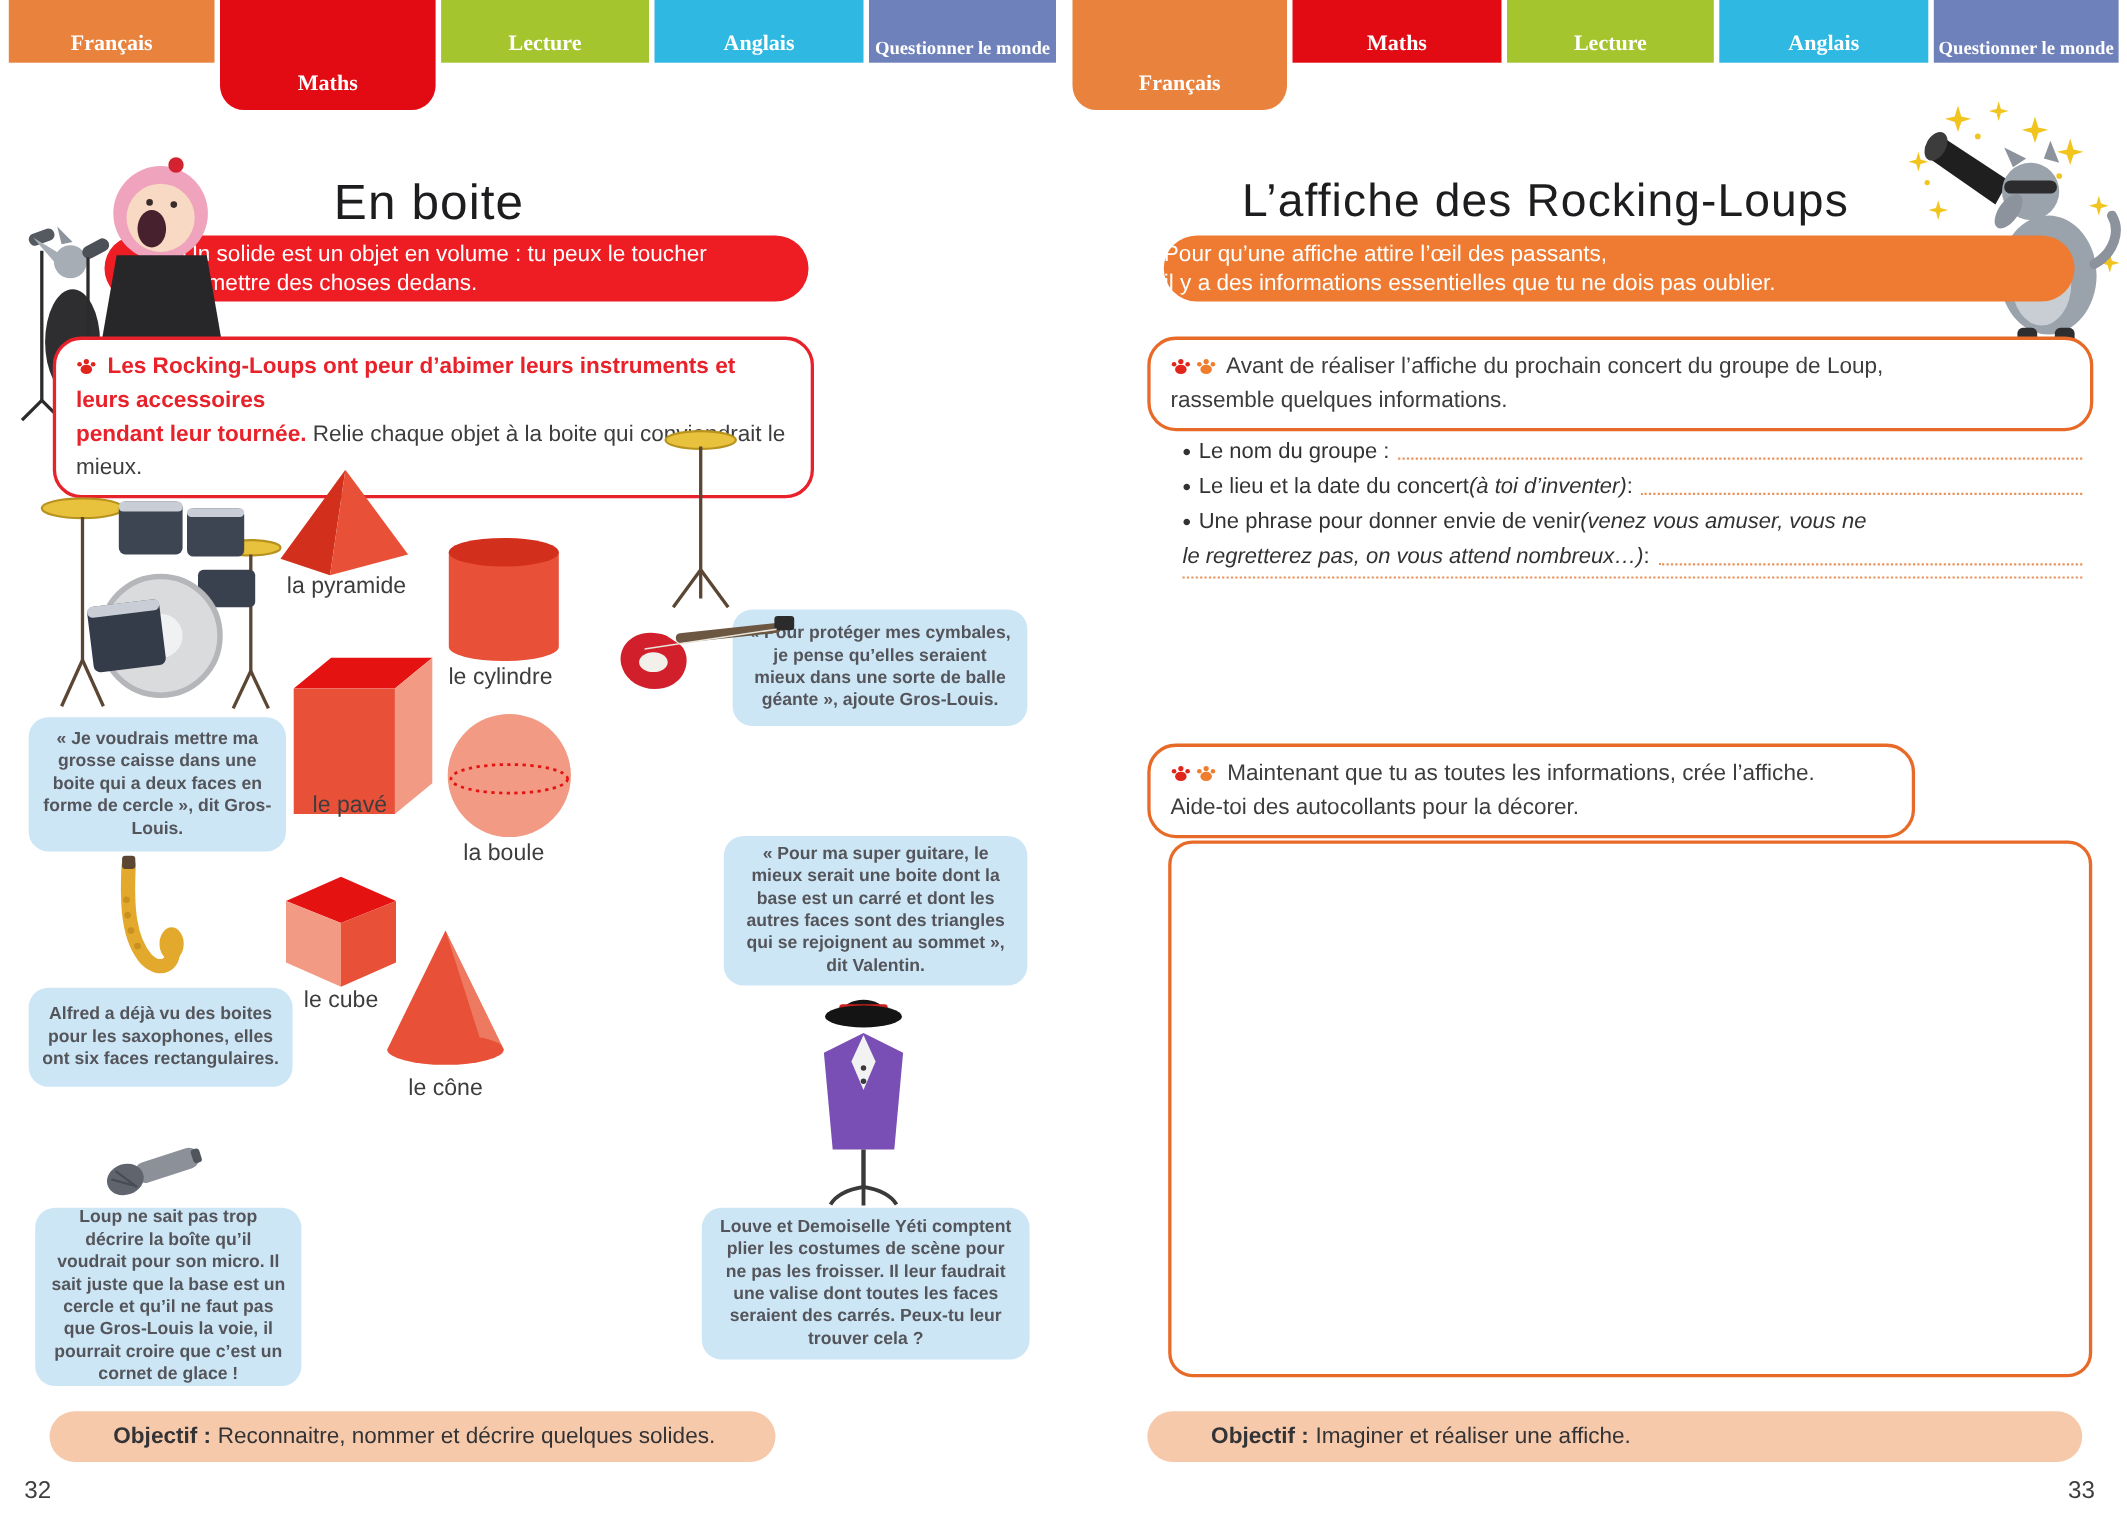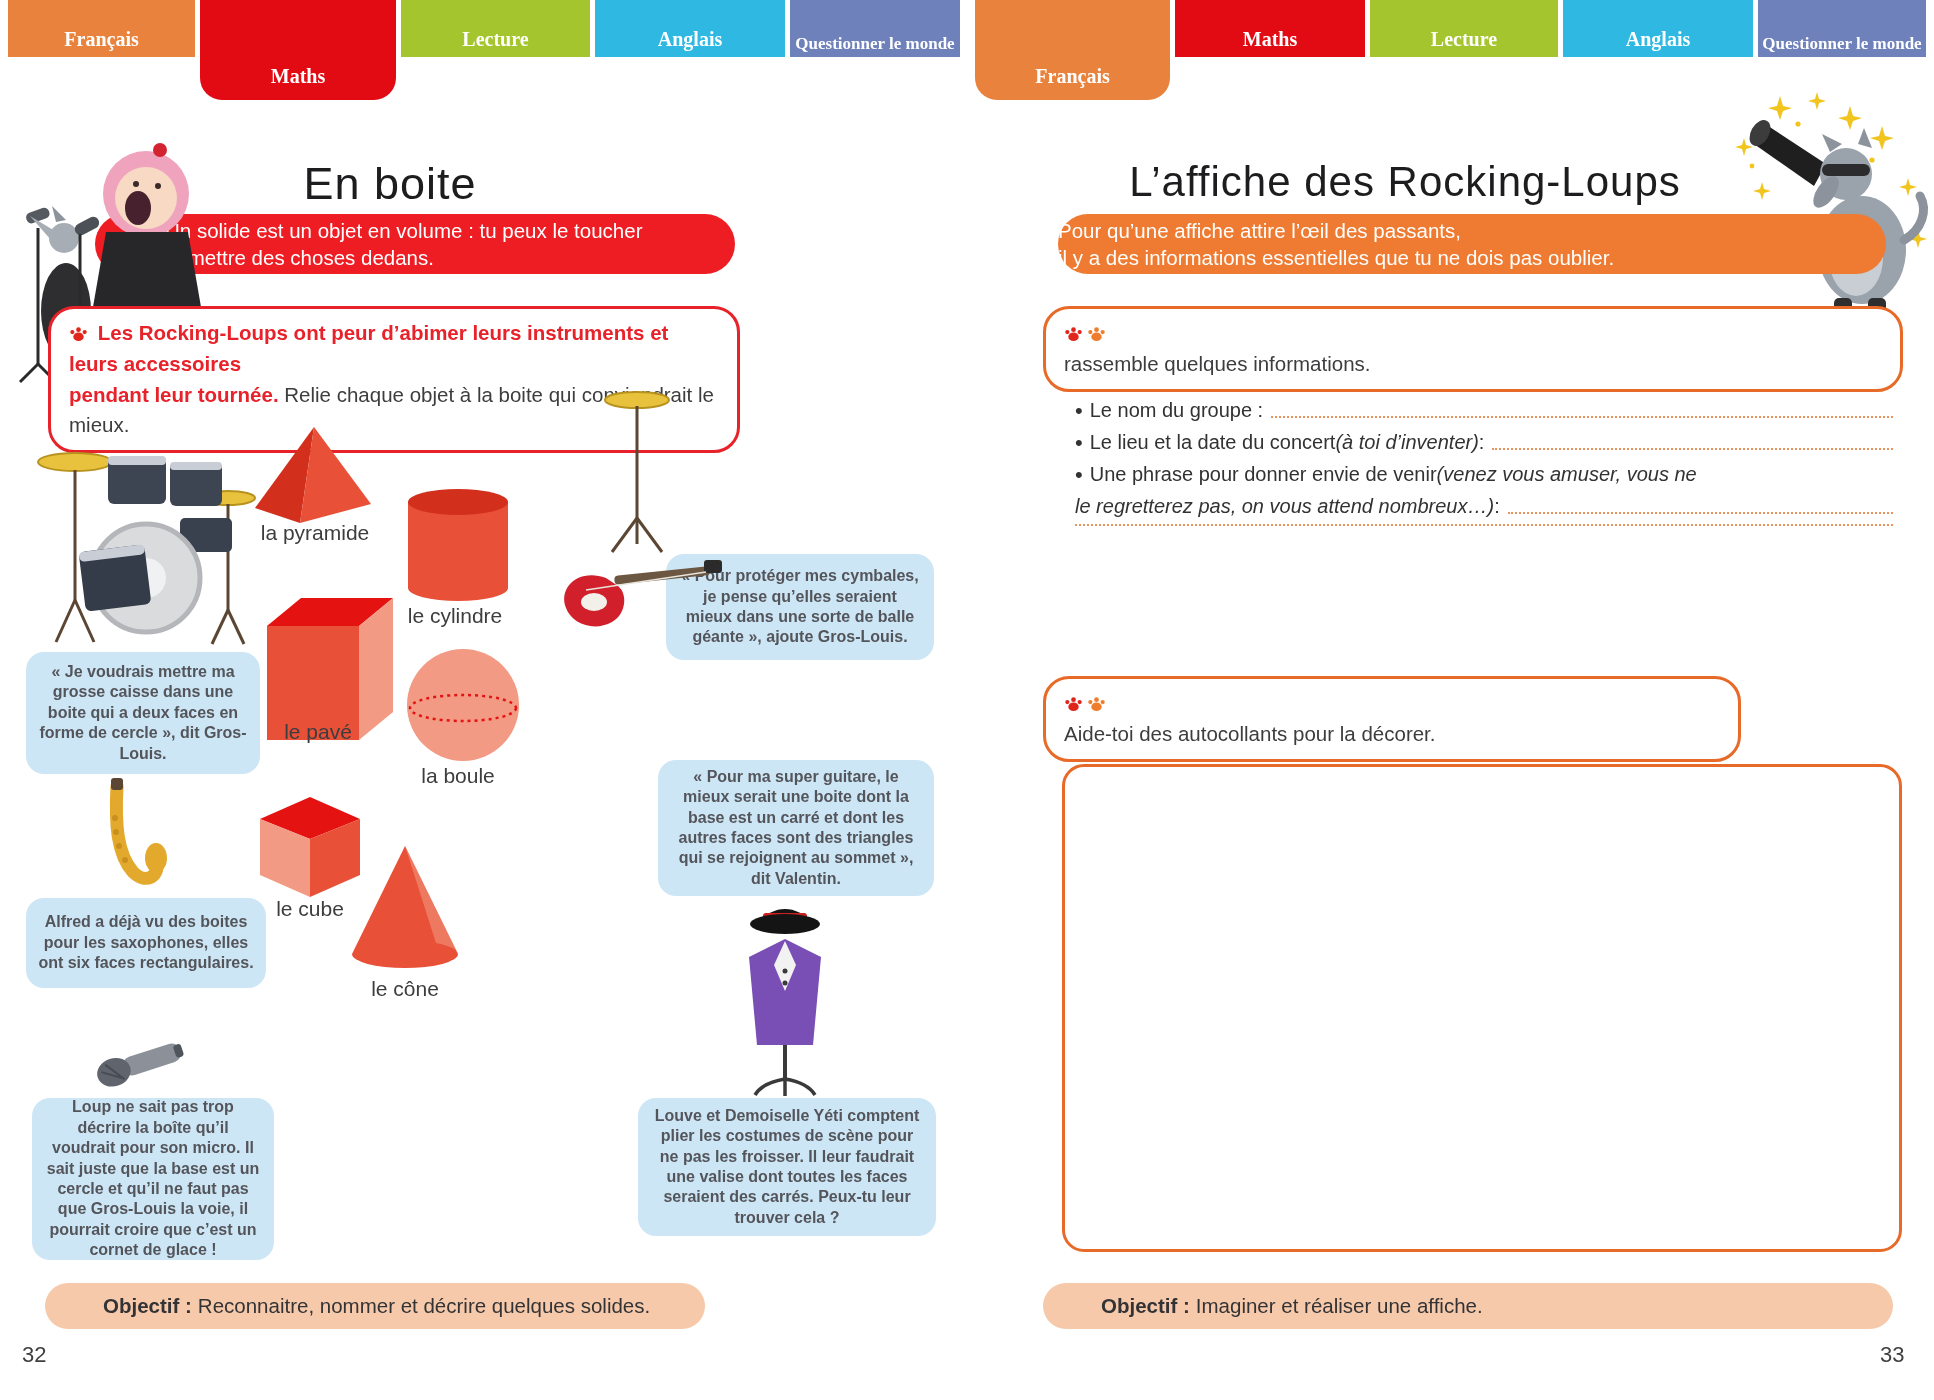--- a/index.html
+++ b/index.html
@@ -311,20 +311,21 @@
               <ellipse cx="10" cy="13.5" rx="5.5" ry="4.5"></ellipse>
               <circle cx="3.5" cy="8.5" r="2.2"></circle>
               <circle cx="10" cy="6" r="2.5"></circle>
               <circle cx="16.5" cy="8.5" r="2.2"></circle>
             </svg></span><span class="paw p-orange"><svg viewBox="0 0 20 20" fill="currentColor">
               <ellipse cx="10" cy="13.5" rx="5.5" ry="4.5"></ellipse>
               <circle cx="3.5" cy="8.5" r="2.2"></circle>
               <circle cx="10" cy="6" r="2.5"></circle>
               <circle cx="16.5" cy="8.5" r="2.2"></circle>
             </svg></span>
+        <span class="dark-t">Avant de réaliser l’affiche du prochain concert du groupe de Loup,</span>
       </div>
       <div class="dark-t">rassemble quelques informations.</div>
     </div>
 
     <div class="bullet-row" style="left:1075px;top:392px;width:818px;">
       <span class="bchar">•</span>
       <span>Le nom du groupe :</span>
       <span class="dots"></span>
     </div>
     <div class="bullet-row" style="left:1075px;top:424px;width:818px;">
@@ -354,20 +355,21 @@
               <ellipse cx="10" cy="13.5" rx="5.5" ry="4.5"></ellipse>
               <circle cx="3.5" cy="8.5" r="2.2"></circle>
               <circle cx="10" cy="6" r="2.5"></circle>
               <circle cx="16.5" cy="8.5" r="2.2"></circle>
             </svg></span><span class="paw p-orange"><svg viewBox="0 0 20 20" fill="currentColor">
               <ellipse cx="10" cy="13.5" rx="5.5" ry="4.5"></ellipse>
               <circle cx="3.5" cy="8.5" r="2.2"></circle>
               <circle cx="10" cy="6" r="2.5"></circle>
               <circle cx="16.5" cy="8.5" r="2.2"></circle>
             </svg></span>
+        <span class="dark-t">Maintenant que tu as toutes les informations, crée l’affiche.</span>
       </div>
       <div class="dark-t">Aide-toi des autocollants pour la décorer.</div>
     </div>
 
     <div class="objectif" style="left:1043px;top:1283px;width:850px;height:46px;box-sizing:border-box;">
       <b>Objectif :</b>
       <span>Imaginer et réaliser une affiche.</span>
     </div>
 
     <div class="pagenum" style="left:1880px;top:1342px;">33</div>

